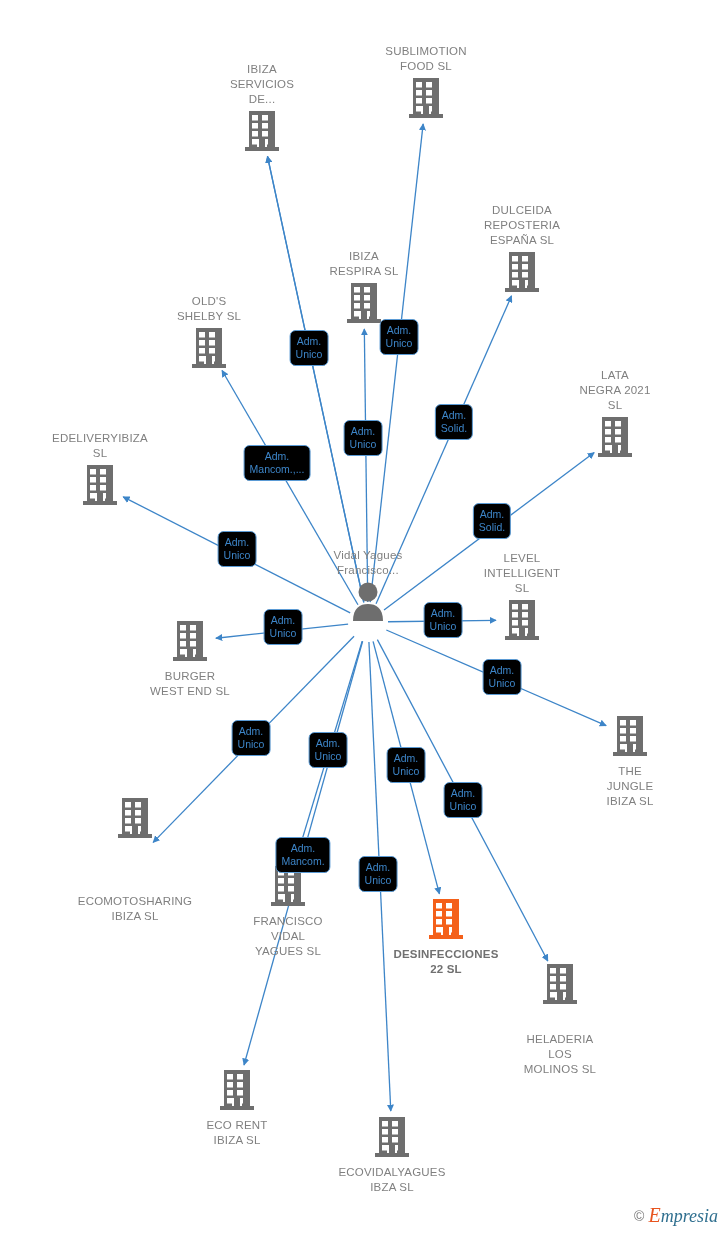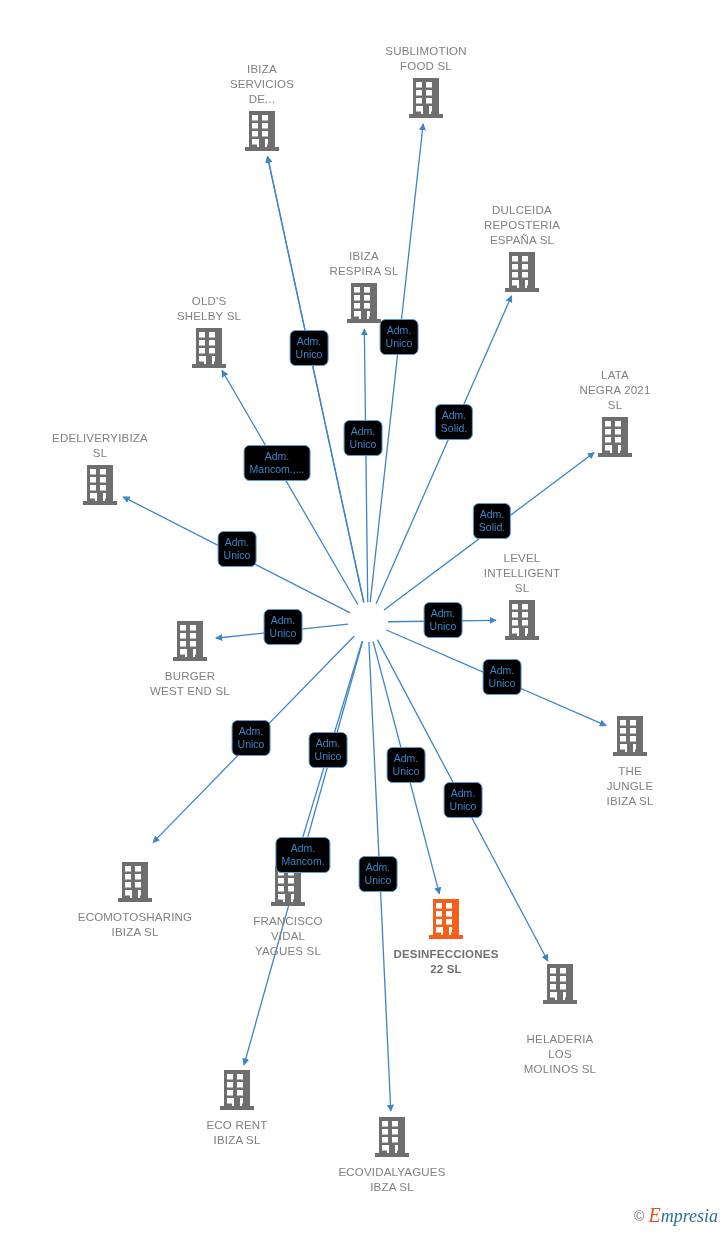--- a/index.html
+++ b/index.html
@@ -107,20 +107,29 @@
         <line x1="386.3391747557036" y1="629.9796409242374" x2="606.1590728175854" y2="725.6264667984914" marker-end="url(#arrow)"></line>
         <line x1="354.0387652495843" y1="636.3207515251046" x2="153.14960517554044" y2="842.383023017364" marker-end="url(#arrow)"></line>
         <line x1="362.1998520943426" y1="641.1404880886695" x2="295.54019227735466" y2="861.1173654847297" marker-end="url(#arrow)"></line>
         <line x1="368.9310284069809" y1="641.9783178997982" x2="390.78966307092486" y2="1111.0281867302624" marker-end="url(#arrow)"></line>
         <line x1="377.3712069774096" y1="639.668629821991" x2="547.8174309293676" y2="961.0307812314117" marker-end="url(#arrow)"></line>
         <line x1="362.608927961348" y1="641.2597077411383" x2="244.00839365024757" y2="1064.9623799365202" marker-end="url(#arrow)"></line>
         <line x1="373.08024751027716" y1="641.3440193660554" x2="439.3956782366397" y2="893.8527748241281" marker-end="url(#arrow)"></line>
       </g>
   </svg>
 
+  <div class="node label-above" id="node-center" style="left:368px; top:548px;">
+    <div class="node-label">Vidal Yagues Francisco...</div>
+    <div class="node-icon">
+      <svg width="40" height="42" viewBox="0 0 40 42">
+        <circle cx="20" cy="12" r="9.5" fill="#6e6e6e"></circle>
+        <path d="M5 41 C5 28 12 24 20 24 C28 24 35 28 35 41 Z" fill="#6e6e6e"></path>
+      </svg>
+    </div>
+  </div>
 
   <div id="node-container">
       <div class="node label-above" style="left: 262px; top: 62px;">
         <div class="node-label">IBIZA
 SERVICIOS
 DE...</div>
         <div class="node-icon"><svg width="36" height="44" viewBox="0 0 36 44">
             <rect x="5" y="2" width="26" height="36" fill="#6e6e6e"></rect>
             <rect x="8" y="6" width="6" height="5.5" fill="#ffffff"></rect>
             <rect x="18" y="6" width="6" height="5.5" fill="#ffffff"></rect>
@@ -294,21 +303,21 @@
             <rect x="8" y="30" width="6" height="5.5" fill="#ffffff"></rect>
             <rect x="18" y="30" width="6" height="5.5" fill="#ffffff"></rect>
             <rect x="13" y="30" width="10" height="8" fill="#ffffff"></rect>
             <rect x="15" y="30" width="6" height="8" fill="#6e6e6e"></rect>
             <rect x="1" y="38" width="34" height="4" fill="#6e6e6e"></rect>
           </svg></div>
         <div class="node-label">THE
 JUNGLE
 IBIZA  SL</div>
       </div>
-      <div class="node label-below" style="left: 135px; top: 860px;">
+      <div class="node label-below" style="left: 135px; top: 796px; gap: 48px;">
         <div class="node-icon"><svg width="36" height="44" viewBox="0 0 36 44">
             <rect x="5" y="2" width="26" height="36" fill="#6e6e6e"></rect>
             <rect x="8" y="6" width="6" height="5.5" fill="#ffffff"></rect>
             <rect x="18" y="6" width="6" height="5.5" fill="#ffffff"></rect>
             <rect x="8" y="14" width="6" height="5.5" fill="#ffffff"></rect>
             <rect x="18" y="14" width="6" height="5.5" fill="#ffffff"></rect>
             <rect x="8" y="22" width="6" height="5.5" fill="#ffffff"></rect>
             <rect x="18" y="22" width="6" height="5.5" fill="#ffffff"></rect>
             <rect x="8" y="30" width="6" height="5.5" fill="#ffffff"></rect>
             <rect x="18" y="30" width="6" height="5.5" fill="#ffffff"></rect>

